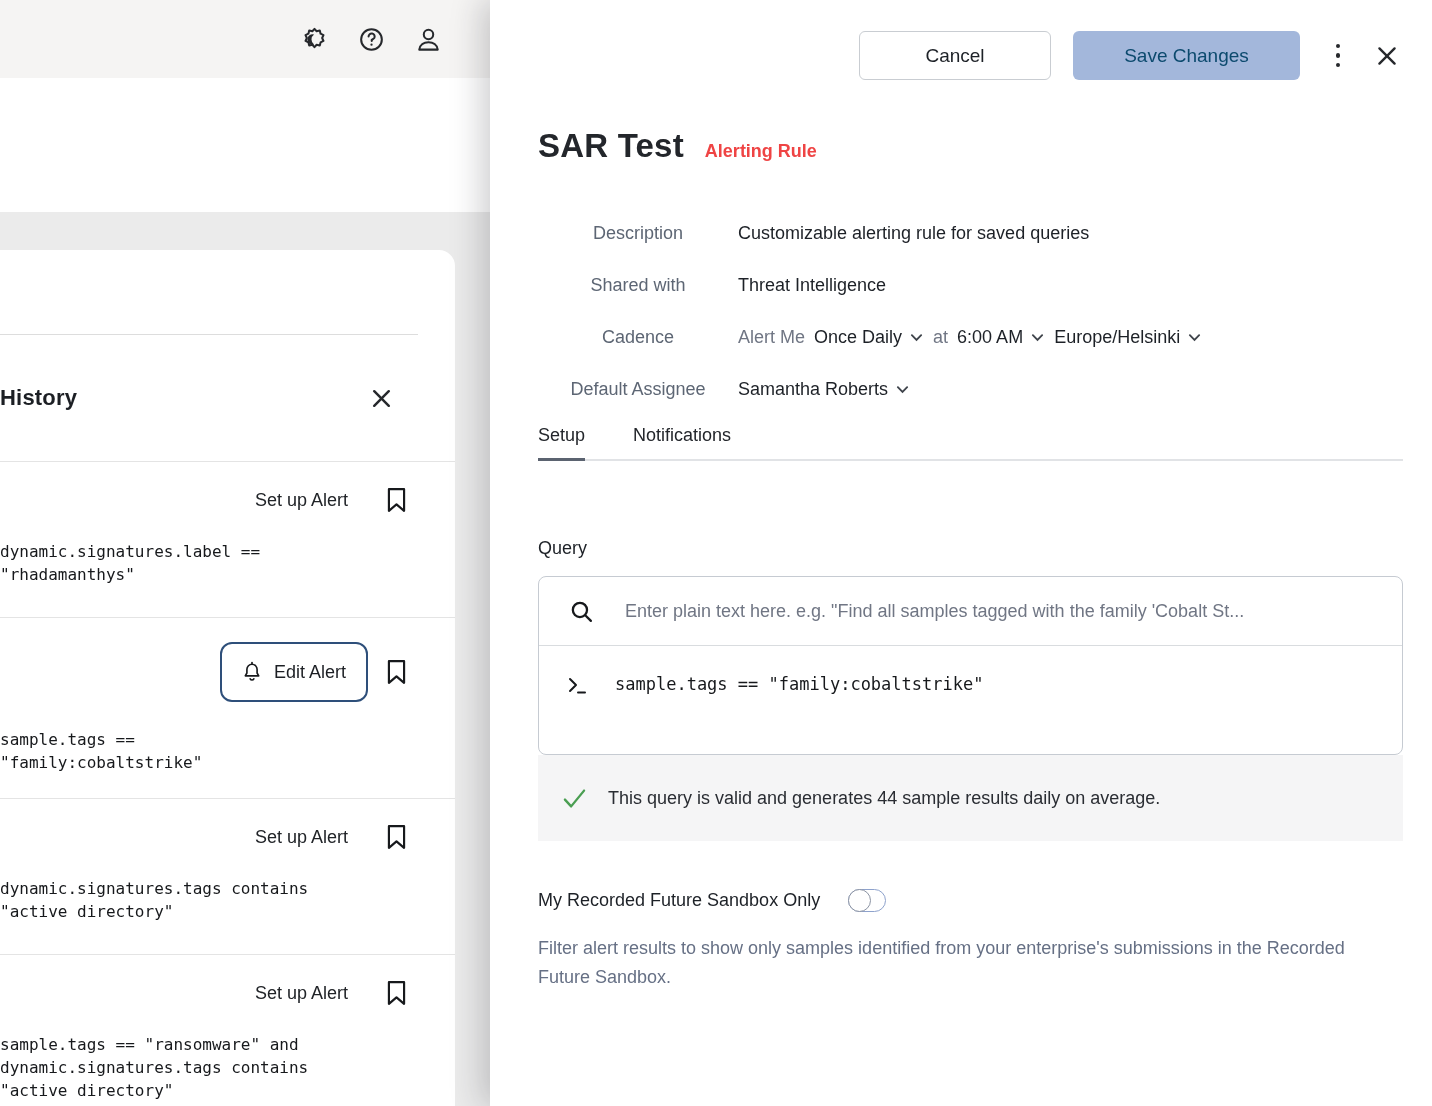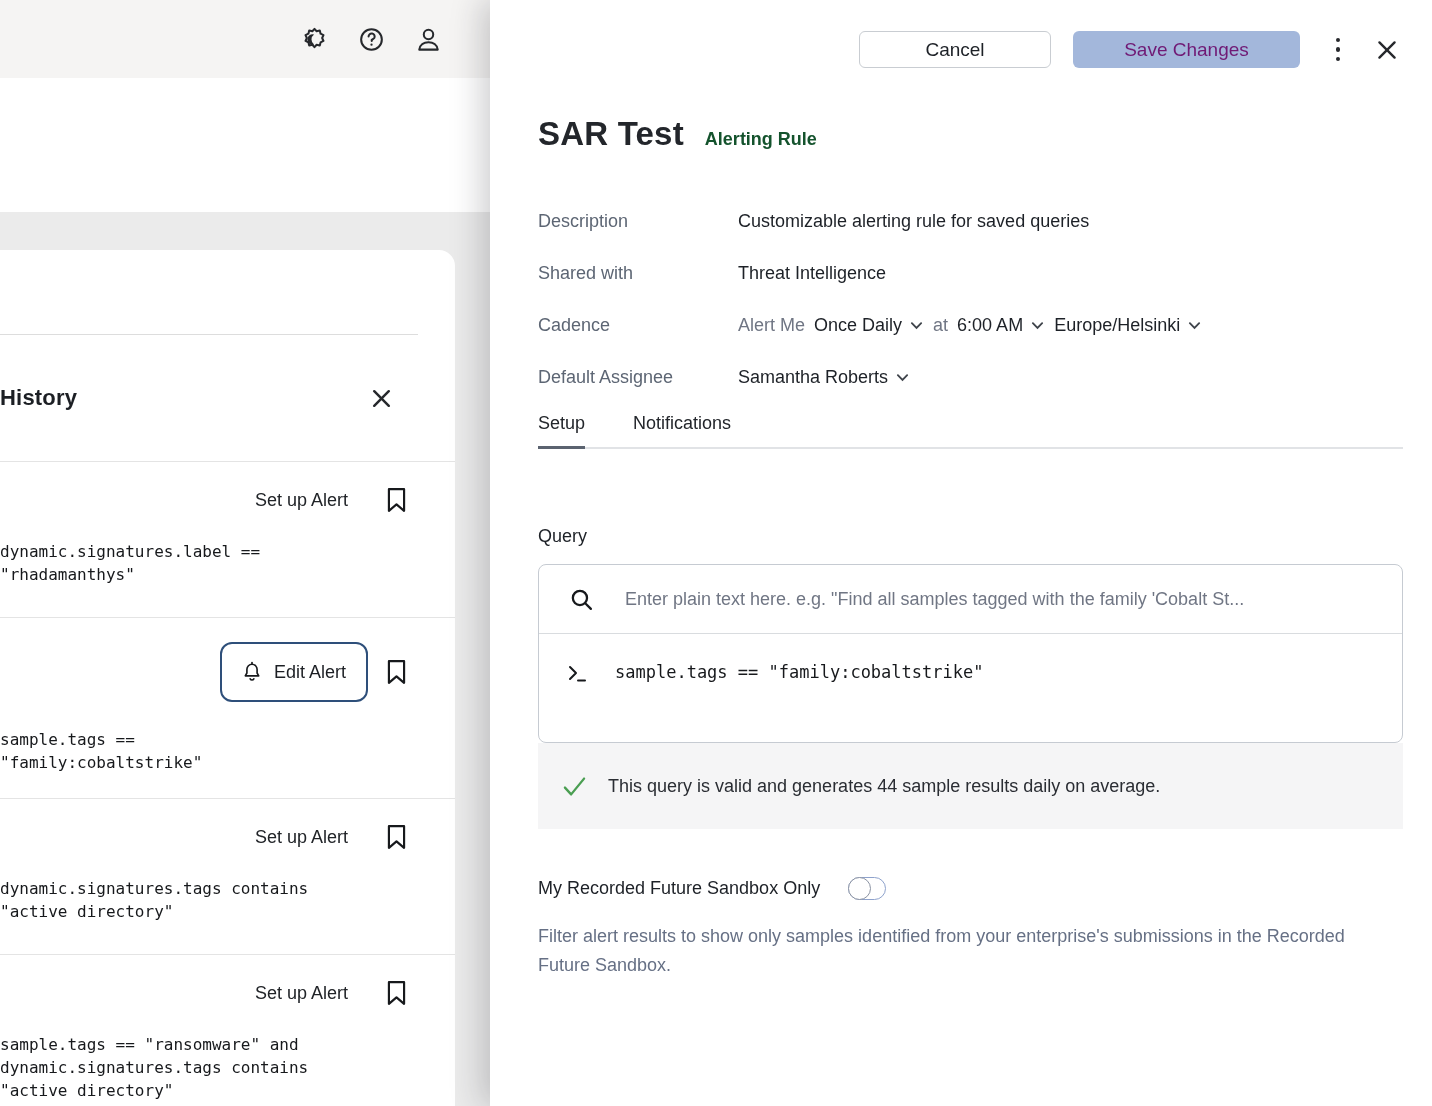--- a/index.html
+++ b/index.html
@@ -28,35 +28,35 @@
   .text-action { font-size:18px; color:#212428; cursor:pointer; }
   .edit-alert-btn { display:flex; align-items:center; gap:12px; border:2px solid #2e4f7a; border-radius:12px;
     height:60px; padding:0 20px; background:#fff; cursor:pointer; font-size:18px; color:#1c1f24; }
   .item-query { margin-top:26px; font-family:"DejaVu Sans Mono", monospace; font-size:16px; line-height:23px;
     color:#17191c; white-space:pre-line; }
 
   
   .modal { position:absolute; left:490px; top:0; width:942px; height:1106px; background:#fff;
     box-shadow:-8px 0 30px rgba(30,34,40,.22); padding:0 29px 0 48px; }
   .modal-header { margin-top:31px; display:flex; align-items:center; justify-content:flex-end; }
-  .btn { height:37px; border-radius:6px; font-size:19px; display:flex; align-items:center; justify-content:center; cursor:pointer; }
+  .btn { height:49px; border-radius:6px; font-size:19px; display:flex; align-items:center; justify-content:center; cursor:pointer; }
   .btn-cancel { width:192px; background:#fff; border:1px solid #c9cdd2; color:#1d2127; }
-  .btn-save { width:227px; border:none; color:#701a75; margin-left:22px; }
+  .btn-save { width:227px; border:none; color:#0c4a6e; margin-left:22px; }
   .kebab { display:flex; flex-direction:column; gap:5px; align-items:center; justify-content:center;
     width:30px; height:34px; margin-left:23px; cursor:pointer; }
   .kebab i { width:4.5px; height:4.5px; border-radius:50%; background:#26282c; }
   .close-btn { width:32px; height:32px; margin-left:18px; display:flex; align-items:center; justify-content:center; cursor:pointer; }
 
   .title-row { margin-top:47px; display:flex; align-items:baseline; gap:21px; }
   .rule-title { font-size:33px; font-weight:700; color:#23262b; letter-spacing:.2px; }
-  .rule-subtitle { font-size:18px; font-weight:600; color:#14532d; }
+  .rule-subtitle { font-size:18px; font-weight:600; color:#ef4444; }
 
   .meta { margin-top:58px; }
   .meta-row { display:flex; align-items:center; margin-bottom:31px; font-size:18px; }
-  .meta-label { flex:0 0 200px; color:#5d6674; }
+  .meta-label { flex:0 0 200px; color:#5d6674;text-align:center; }
   .meta-value { color:#1d2127; display:flex; align-items:center; gap:6px; }
   .muted { color:#707684; }
   .dd { display:flex; align-items:center; gap:7px; cursor:pointer; color:#1d2127; }
   .cadence-parts { display:flex; align-items:center; gap:9px; }
 
   .tabs { margin-top:25px; display:flex; gap:48px; border-bottom:2px solid #e1e3e6;text-align:right; }
   .tab { font-size:18px; padding-bottom:13px; color:#23262b; cursor:pointer; position:relative; }
   .tab.active { }
   .tab.active::after { content:""; position:absolute; left:0; right:0; bottom:-2px; height:3px; background:#5b6370; }
 

